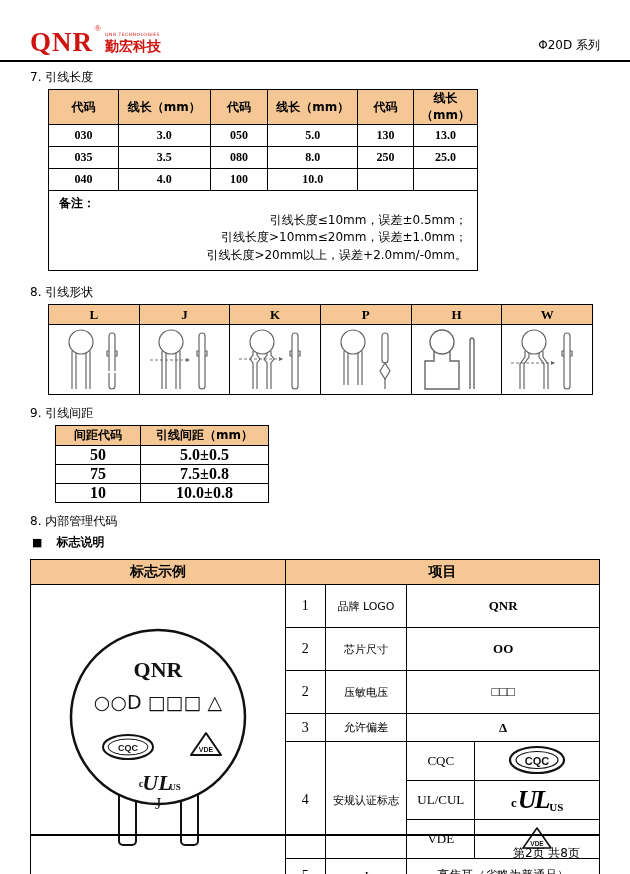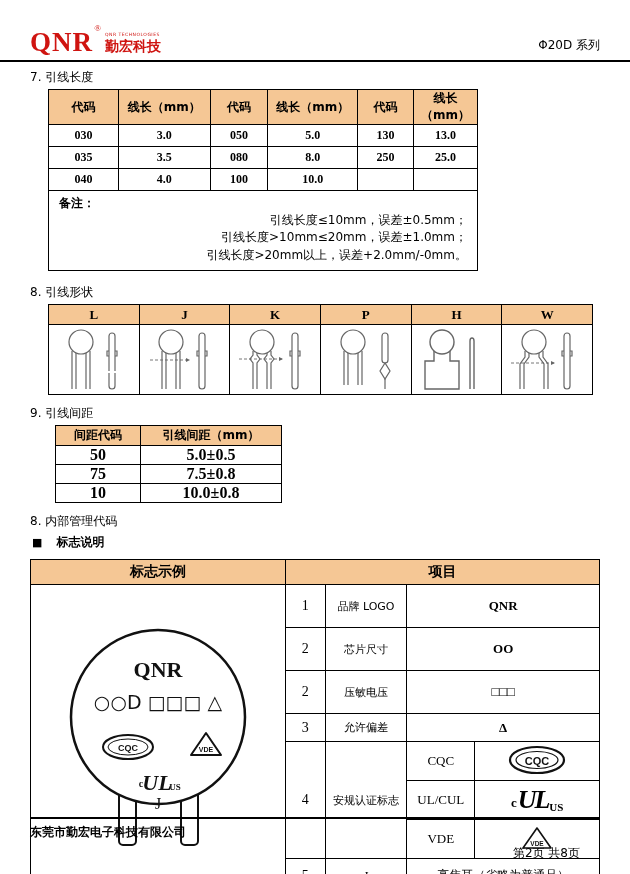--- a/index.html
+++ b/index.html
@@ -44,21 +44,21 @@
   .t8 th { height:20px; font-size:13px; font-weight:bold;
            font-family:"Liberation Serif","DejaVu Serif",serif; }
   .t8 td { height:70px; padding:0; }
   .t8 svg { display:block; margin:0 auto; }
 
   
   .t9 { margin-left:25px; }
   .t9 th { height:20px; font-size:12px; font-weight:bold; }
   .t9 td { height:16px; font-size:16px; font-weight:bold;
            font-family:"Liberation Serif","DejaVu Serif",serif; }
-  .t9 .c1 { width:85px; } .t9 .c2 { width:141px; }
+  .t9 .c1 { width:85px; } .t9 .c2 { width:128px; }
 
   
   .mark-head { display:flex; align-items:center; gap:14px; margin:4px 0 8px 2px; }
   .mark-bullet { font-size:11px; }
   .mark-title { font-size:12px; font-weight:bold; }
 
   
   .tm { width:570px; }
   .tm th { height:25px; font-size:14px;margin-top:8px; }
   .tm td { font-size:12px; }
@@ -358,15 +358,14 @@
       <td class="no">5</td>
       <td class="certname">J</td>
       <td colspan="2">高焦耳（省略为普通品）</td>
     </tr>
   </tbody>
     </table>
 
 </div>
 
 <div class="footer">
-  <div class="footer-company">东莞市勤宏电子科技有限公司</div>
   <div class="footer-page">第2页 共8页</div>
 </div>
 
 </body></html>

